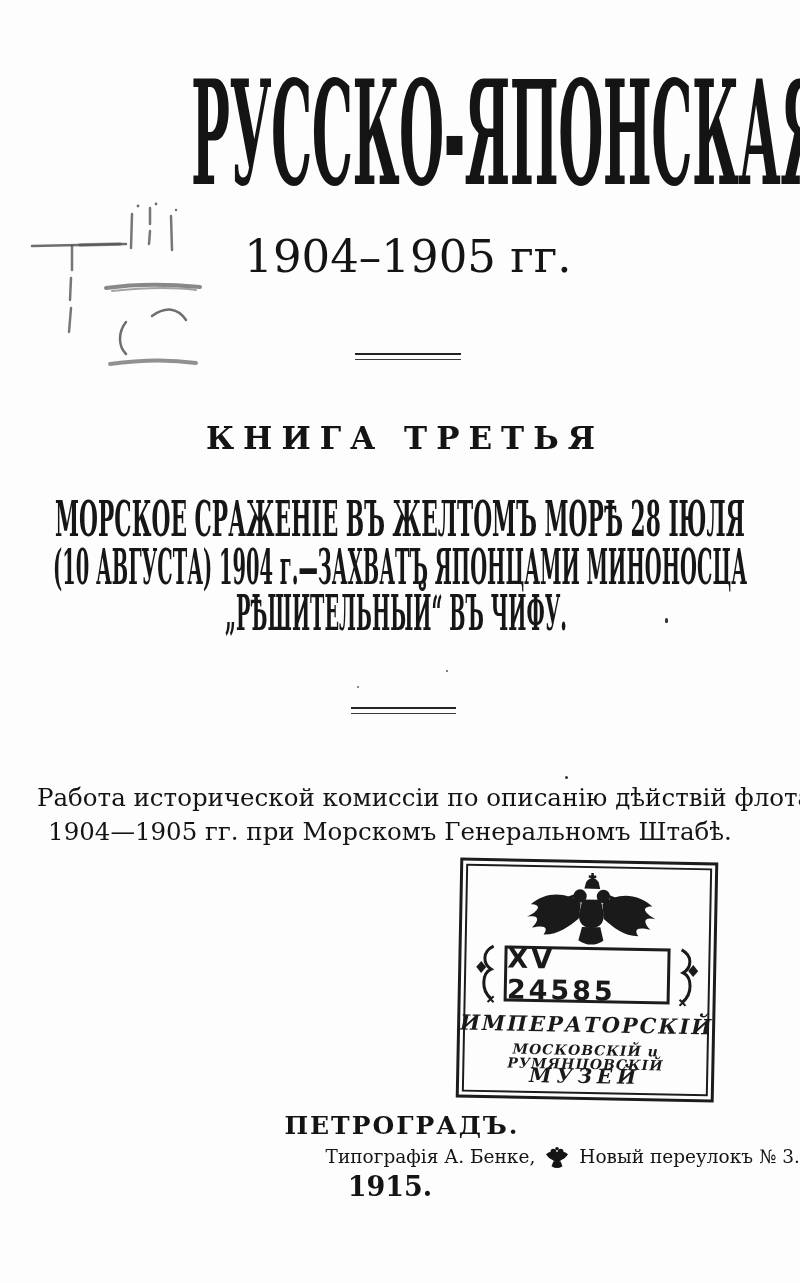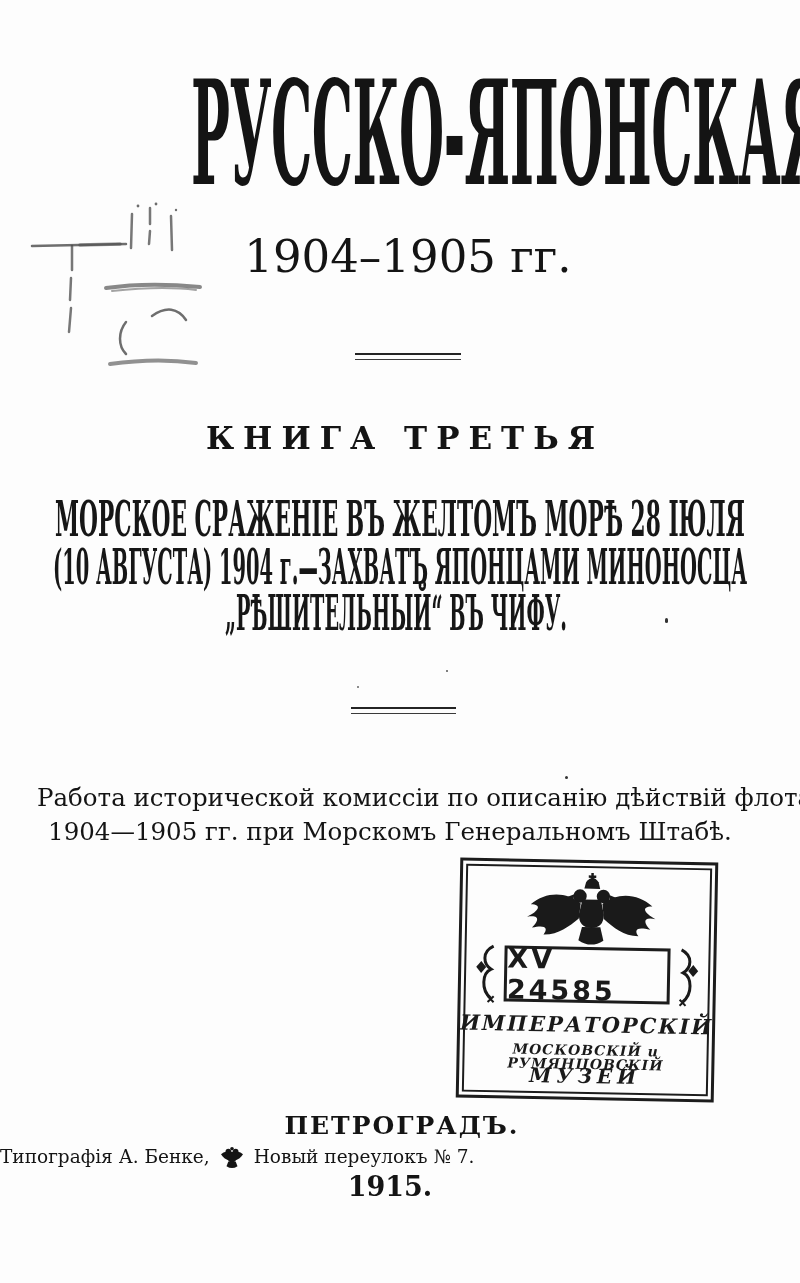--- a/index.html
+++ b/index.html
@@ -59,21 +59,21 @@
     font-style:italic;font-weight:bold;line-height:1;}
   .stamp-line1{top:151px;font-size:21px;letter-spacing:2px;}
   .stamp-line2{top:180px;font-size:14px;letter-spacing:1px;}
   .stamp-line3{top:203px;font-size:20px;letter-spacing:5px;}
 
   .city{
     top:1113px;left:2px;width:800px;text-align:center;
     font-weight:bold;font-size:25px;letter-spacing:2px;line-height:1;
   }
   .printer-row{
-    top:1146px;left:0;width:800px;display:flex;align-items:center;justify-content:flex-start;
+    top:1146px;left:0;width:800px;display:flex;align-items:center;justify-content:flex-end;
     gap:10px;font-size:18.5px;line-height:1;
   }
   .year-bottom{
     top:1173px;left:-20px;width:820px;text-align:center;
     font-weight:bold;font-size:27px;line-height:1;
   }
   .speck{position:absolute;background:#333;border-radius:50%;}
 </style>
 </head>
 <body>
@@ -172,18 +172,18 @@
       <g fill="#141414">
         <circle cx="13" cy="3" r="2"></circle>
         <circle cx="9" cy="6" r="3"></circle>
           <circle cx="17" cy="6" r="3"></circle>
         <path d="M1,9 Q6,4 10,8 L10,16 Q4,14 1,9 Z"></path>
         <path d="M25,9 Q20,4 16,8 L16,16 Q22,14 25,9 Z"></path>
         <ellipse cx="13" cy="12" rx="5" ry="6"></ellipse>
         <path d="M9,17 h8 l2,5 q-6,4 -12,0 z"></path>
       </g>
     </svg>
-    <span>Новый переулокъ № 7.</span>
+    <span>Новый переулокъ № 3.</span>
   </div>
 
   <div class="abs year-bottom">1915.</div>
 
 </div>
 
 </body></html>

